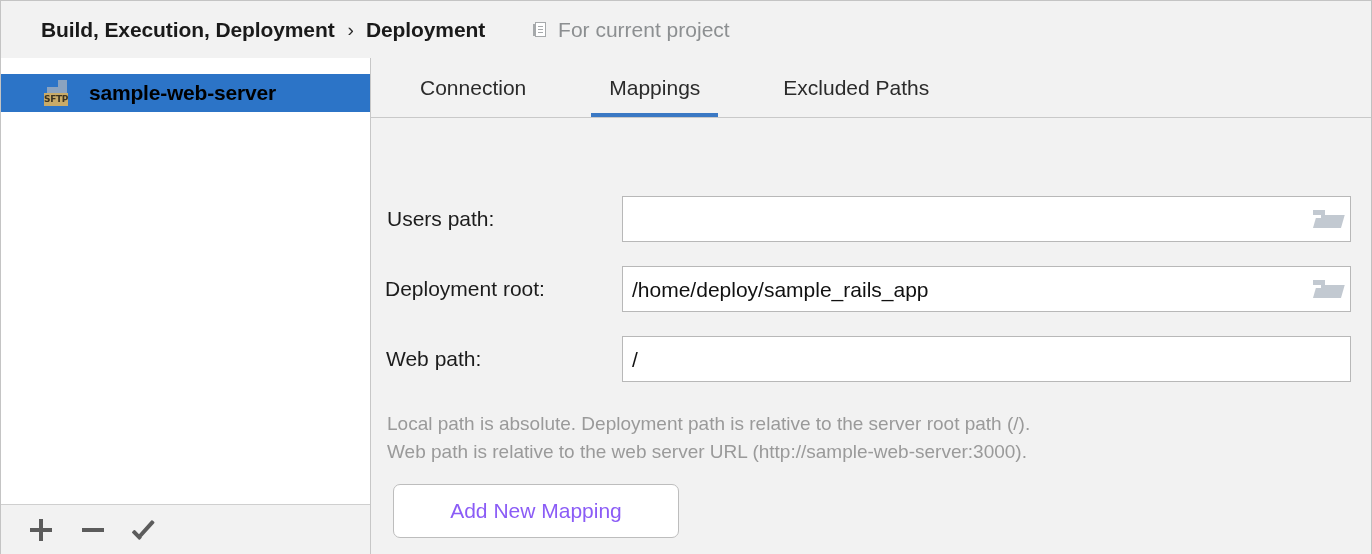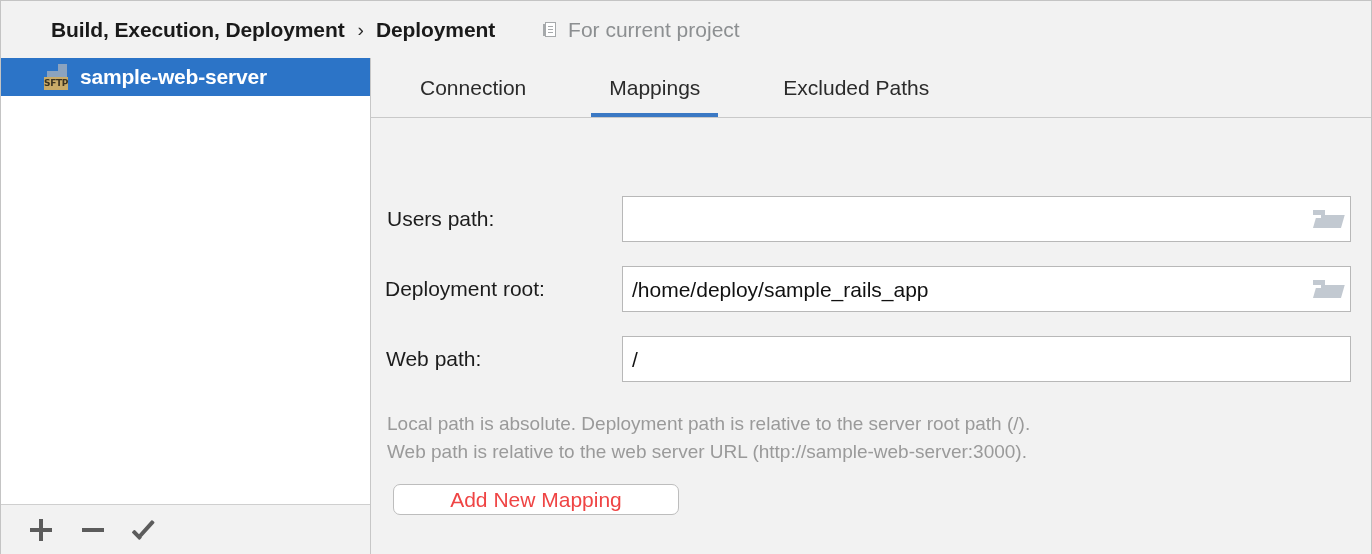--- a/index.html
+++ b/index.html
@@ -28,21 +28,21 @@
   
   .header {
     position: absolute;
     left: 0; top: 0;
     width: 1370px;
     height: 57px;
     background: #f2f2f2;
     display: flex;
     align-items: center;
     box-sizing: border-box;
-    padding-left: 50px;
+    padding-left: 40px;
   }
   .crumb-main {
     font-size: 21px;
     font-weight: bold;
     color: #1a1a1a;
     letter-spacing: -0.1px;
   }
   .crumb-sep {
     font-size: 19px;
     color: #2b2b2b;
@@ -97,34 +97,34 @@
   .sidebar {
     position: absolute;
     left: 0; top: 57px;
     width: 369px;
     height: 496px;
     background: #ffffff;
     box-sizing: border-box;
   }
   .server-row {
     position: absolute;
-    left: 0; top: 0;
+    left: 0; top: 16px;
     width: 369px;
     height: 38px;
     background: #2c74c7;
     display: flex;
     align-items: center;
     padding-left: 42px;
     box-sizing: border-box;
   }
   .server-label {
-    color: #ffffff;
+    color: #000000;
     font-size: 21px;
     font-weight: bold;
-    margin-left: 7px;
+    margin-left: 16px;
     letter-spacing: -0.2px;
   }
 
   .sftp-icon {
     position: relative;
     width: 30px; height: 30px;
     flex: none;
   }
   .sftp-icon .page {
     position: absolute;
@@ -341,26 +341,26 @@
     font-size: 19px;
     color: #9a9a9a;
     line-height: 28px;
     white-space: nowrap;
   }
 
   .add-btn {
     position: absolute;
     left: 22px; top: 366px;
     width: 286px;
-    height: 31px;
+    height: 54px;
     background: #ffffff;
     border: 1px solid #bdbdbd;
     border-radius: 7px;
     font-size: 21px;
-    color: #ef4444;
+    color: #8b5cf6;
     font-family: "Liberation Sans", sans-serif;
     cursor: default;
     display: flex;
     align-items: center;
     justify-content: center;
     box-sizing: border-box;
   }
 </style>
 </head>
 <body>

